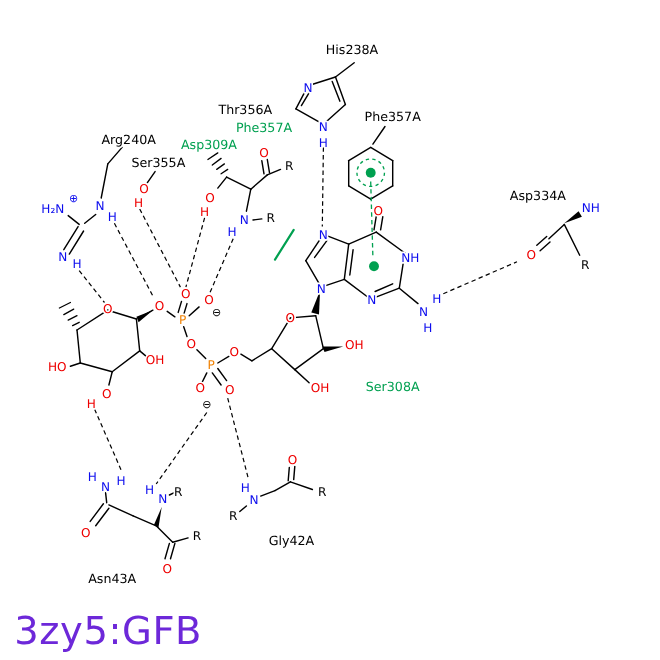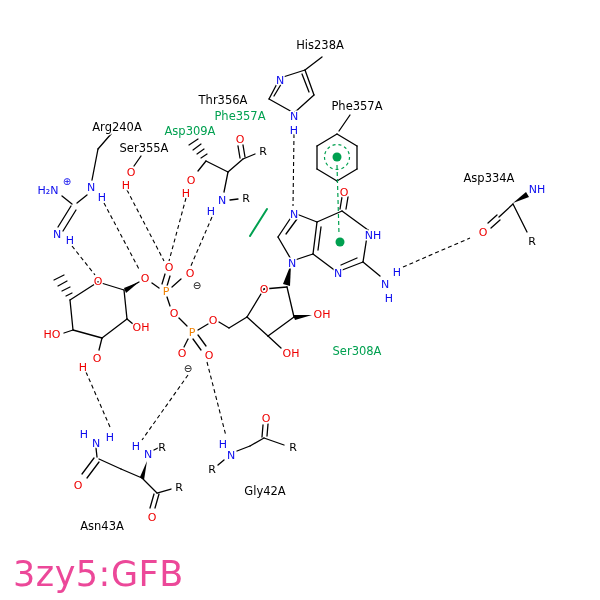--- a/index.html
+++ b/index.html
@@ -13,21 +13,21 @@
   .gslash{stroke:#00a050;stroke-width:2;stroke-linecap:round;}
   .gdot{fill:#00a050;stroke:none;}
   .wedge{fill:#000;stroke:none;}
   .hash line{stroke:#000;stroke-width:1.2;stroke-linecap:round;}
   .atom{font-size:11px;text-anchor:middle;dominant-baseline:central;
         paint-order:stroke;stroke:#fff;stroke-width:3px;stroke-linejoin:round;
         font-family:"DejaVu Sans",sans-serif;}
   .residue{font-size:11.5px;text-anchor:middle;dominant-baseline:central;
         paint-order:stroke;stroke:#fff;stroke-width:3px;stroke-linejoin:round;
         font-family:"DejaVu Sans",sans-serif;}
-  .title{position:absolute;left:13px;bottom:6px;font-size:35px;color:#ec4899;letter-spacing:0.5px;}
+  .title{position:absolute;left:13px;bottom:6px;font-size:35px;color:#6d28d9;letter-spacing:0.5px;}
 </style>
 </head>
 <body>
 
 <div class="frame">
 <svg width="600" height="600" viewBox="0 0 600 600">
 
   <g id="bonds-layer">
 
     <line class="bond" x1="280" y1="78" x2="305" y2="70"></line>

